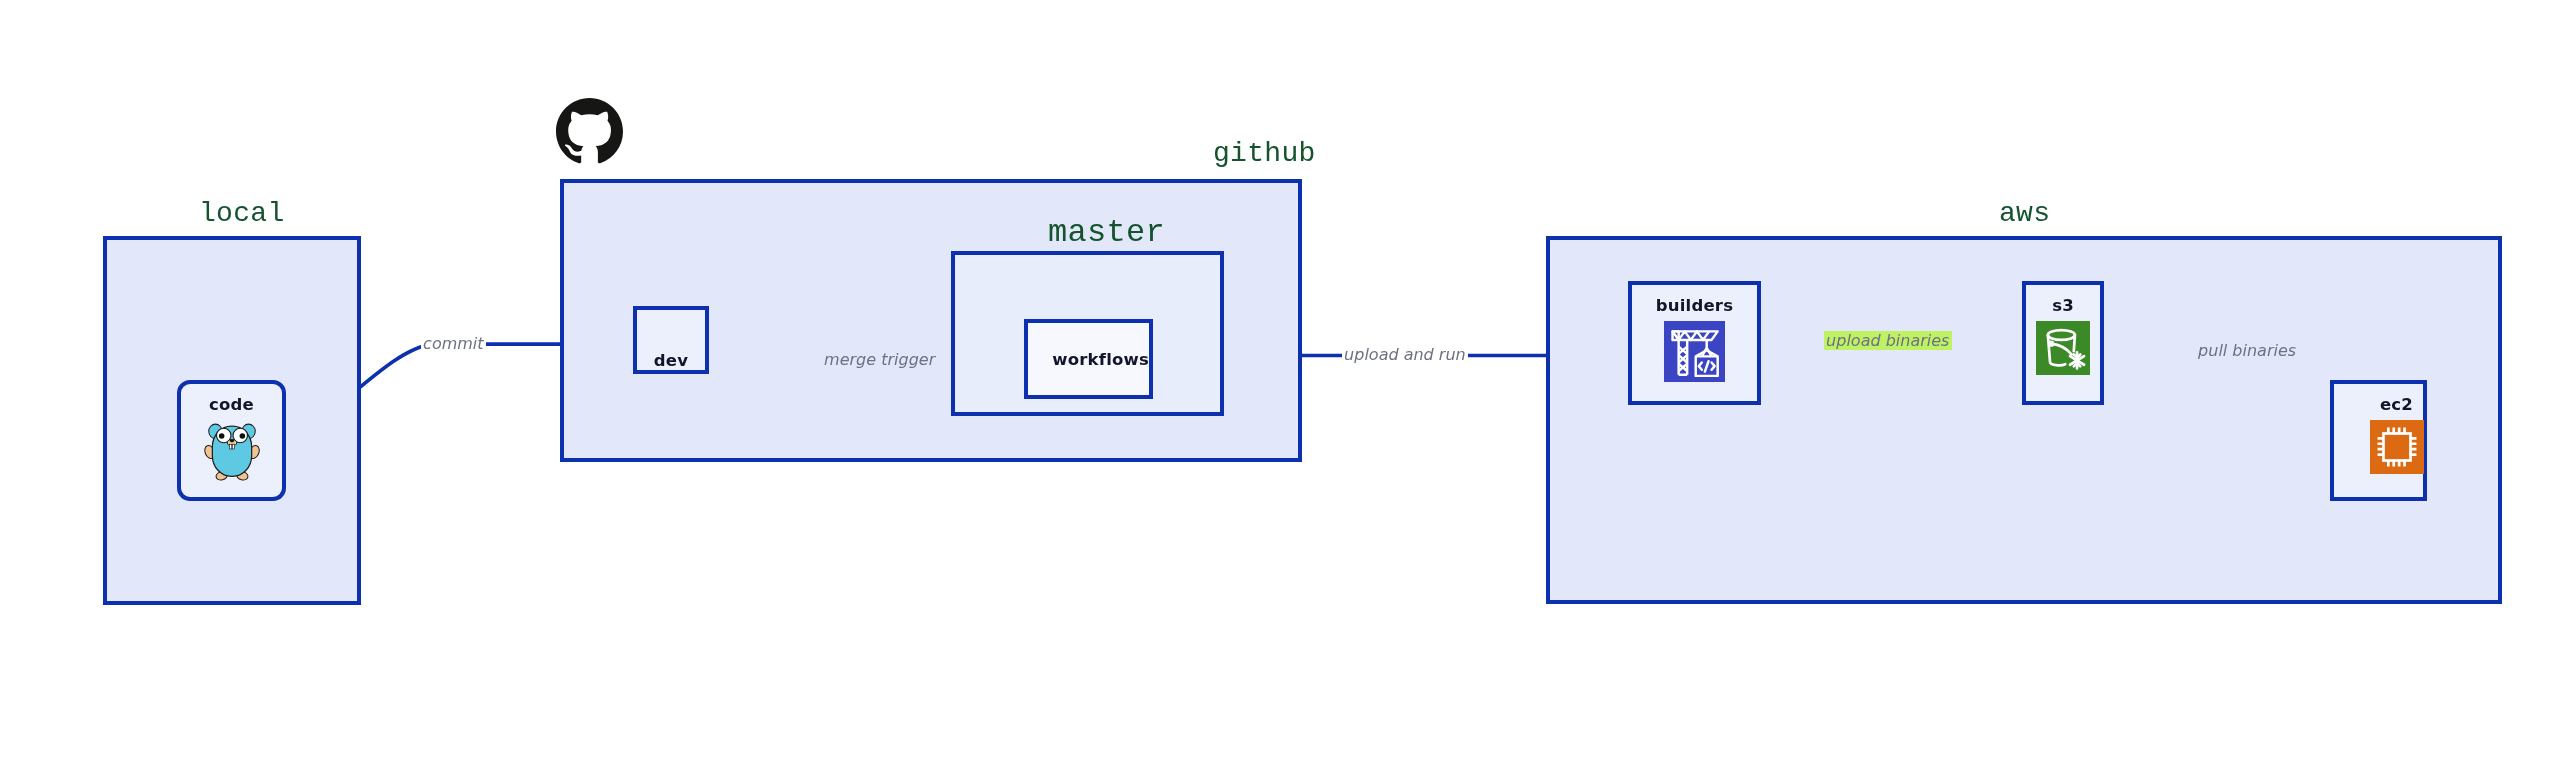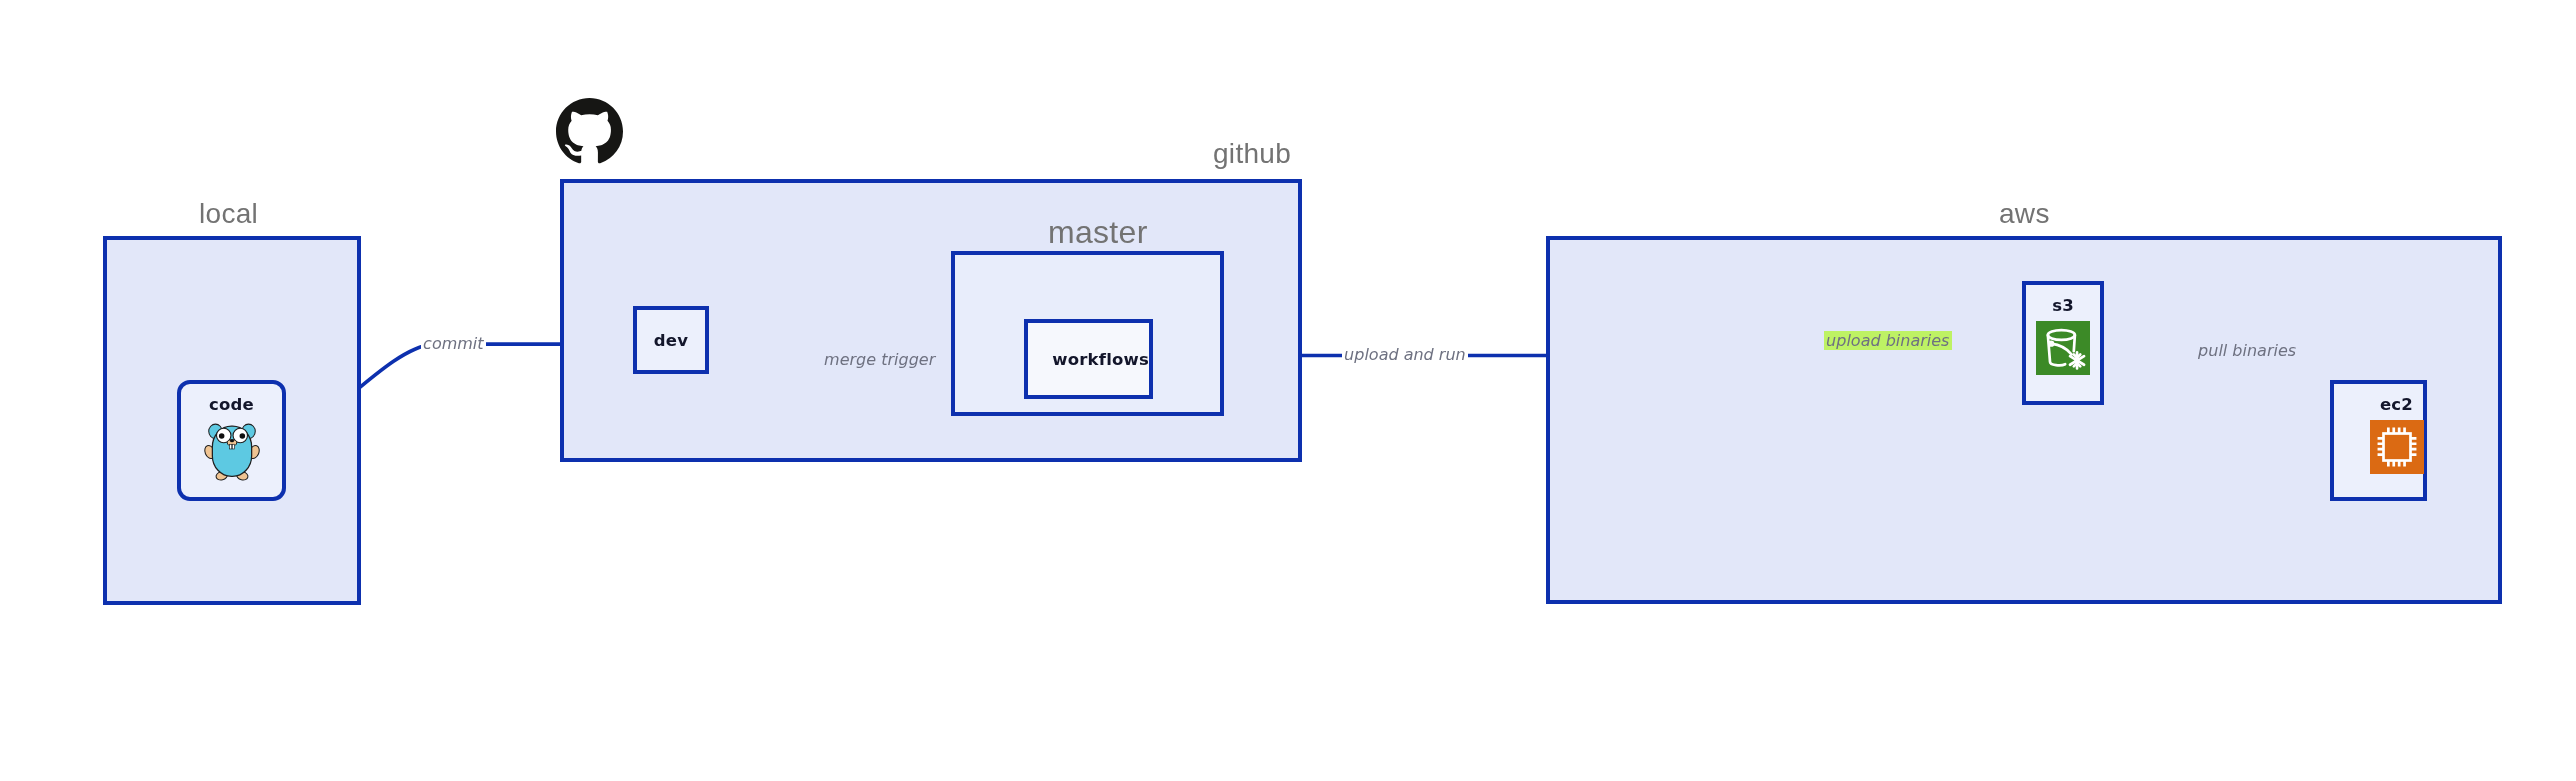--- a/index.html
+++ b/index.html
@@ -3,22 +3,22 @@
 <meta charset="utf-8">
 <style>
   html,body{margin:0;padding:0;background:#ffffff;}
   body{width:2604px;height:781px;position:relative;overflow:hidden;
        font-family:"Liberation Sans", sans-serif;}
 
   #stage{position:absolute;left:0;top:0;width:2604px;height:781px;}
 
   
   .group{position:absolute;background:#E2E7F9;border:4.6px solid #0D30AE;box-sizing:border-box;}
-  .group-label{position:absolute;color:#737373;font-size:28px;white-space:nowrap;
-               font-family:Liberation Sans, sans-serif;letter-spacing:0.3px;}
+  .group-label{position:absolute;color:#14532d;font-size:28px;white-space:nowrap;
+               font-family:Liberation Mono, monospace;letter-spacing:0.3px;}
 
   
   .node{position:absolute;background:#ECF0FC;border:4.1px solid #0D30AE;box-sizing:border-box;
         display:flex;flex-direction:column;align-items:center;}
   .node.plain{background:#F6F8FD;}
   .node-label{font-size:16.5px;font-weight:bold;color:#13162B;
               font-family:"DejaVu Sans", sans-serif;margin-top:11.3px;letter-spacing:0.2px;}
 
   
   .subgroup{position:absolute;background:#E8EDFB;border:4.1px solid #0D30AE;box-sizing:border-box;}
@@ -116,34 +116,63 @@
         0-.87.31-1.59.82-2.15-.08-.2-.36-1.02.08-2.12 0 0 .67-.21 2.2.82a7.42 7.42 0 0 1 2-.27c.68 0
         1.36.09 2 .27 1.53-1.04 2.2-.82 2.2-.82.44 1.1.16 1.92.08 2.12.51.56.82 1.27.82 2.15 0 3.07-1.87
         3.75-3.65 3.95.29.25.54.73.54 1.48 0 1.07-.01 1.93-.01 2.2 0 .21.15.46.55.38A8.01 8.01 0 0 0 16
         8c0-4.42-3.58-8-8-8z"></path>
     </svg>
   </span>
 
   <div class="group-label" style="left:1213px;top:138px;">github</div>
   <div class="group" style="left:560px;top:179px;width:742px;height:283px;"></div>
 
-  <div class="node" style="left:633px;top:306px;width:76px;height:68px;justify-content:center;">
+  <div class="node" style="left:633px;top:306px;width:76px;height:68px;justify-content:flex-end;">
     <div class="node-label" style="margin-top:0;">dev</div>
   </div>
 
   <div class="group-label" style="left:1048px;top:214px;font-size:32px;">master</div>
   <div class="subgroup" style="left:951px;top:251px;width:273px;height:165px;"></div>
 
   <div class="node plain" style="left:1024px;top:319px;width:129px;height:80px;justify-content:center;align-items:flex-end;">
     <div class="node-label" style="margin-top:0;">workflows</div>
   </div>
 
   <div class="group-label" style="left:1999px;top:198px;">aws</div>
   <div class="group" style="left:1546px;top:236px;width:956px;height:368px;"></div>
 
+  <div class="node" style="left:1628px;top:281px;width:133px;height:124px;">
+    <div class="node-label">builders</div>
+    <span class="icon-tile">
+      <svg width="61" height="61" viewBox="0 0 100 100" xmlns="http://www.w3.org/2000/svg">
+        <rect x="0" y="0" width="100" height="100" fill="#3B45C4"></rect>
+        <g stroke="#FFFFFF" stroke-width="4" fill="none" stroke-linejoin="round">
+
+          <rect x="14" y="17" width="10" height="14"></rect>
+
+          <path d="M14,17 L88,17 L78,31 L24,31 Z"></path>
+          <path d="M24,31 L34,17 L44,31 L54,17 L64,31 L74,17"></path>
+
+          <path d="M24,31 L24,88 M38,31 L38,88 M24,88 L38,88"></path>
+          <path d="M24,42 L38,54 M38,42 L24,54 M24,56 L38,68 M38,56 L24,68 M24,70 L38,82 M38,70 L24,82"></path>
+
+          <path d="M70,31 L70,44 M62,58 L70,44 L78,58"></path>
+
+          <rect x="52" y="58" width="36" height="32"></rect>
+          <path d="M52,58 L70,48 L88,58"></path>
+        </g>
+
+        <g stroke="#FFFFFF" stroke-width="4" fill="none" stroke-linecap="round" stroke-linejoin="round">
+          <path d="M62,68 L57,74 L62,80"></path>
+          <path d="M78,68 L83,74 L78,80"></path>
+          <path d="M73,66 L67,83"></path>
+        </g>
+      </svg>
+    </span>
+  </div>
 
   <div class="node" style="left:2022px;top:281px;width:82px;height:124px;">
     <div class="node-label">s3</div>
     <span class="icon-tile">
       <svg width="54" height="54" viewBox="0 0 100 100" xmlns="http://www.w3.org/2000/svg">
         <rect x="0" y="0" width="100" height="100" fill="#3C8A27"></rect>
         <g stroke="#FFFFFF" stroke-width="5" fill="none" stroke-linecap="round" stroke-linejoin="round">
 
           <path d="M22,26 L26,76 C26,82 46,84 54,80"></path>
           <path d="M72,26 L70,56"></path>

